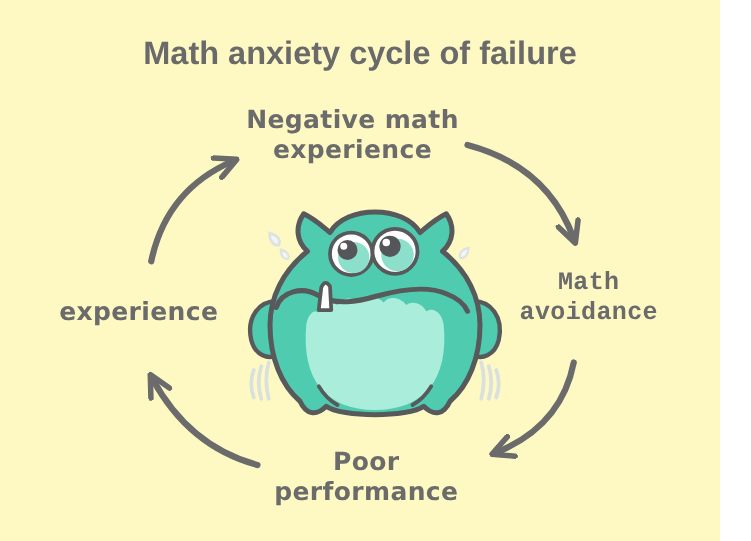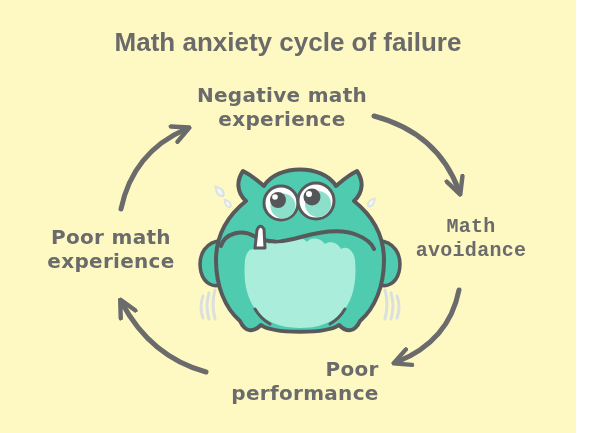--- a/index.html
+++ b/index.html
@@ -29,21 +29,21 @@
     font-weight:bold;
     font-size:20px;
     line-height:24px;
     letter-spacing:0.3px;
     color:#6b6b6b;
     white-space:nowrap;
   }
   .cycle-label span{display:block;}
   .label-top{left:282px;top:107px;}
   .label-right{left:471px;top:239px;font-family:Liberation Mono, monospace;}
-  .label-bottom{left:305px;top:381px;text-align:right;}
+  .label-bottom{left:293px;top:381px;}
   .label-left{left:111px;top:249px;}
   .arrows-svg{position:absolute;left:0;top:0;}
   .monster-svg{position:absolute;left:195px;top:156px;}
 </style>
 </head>
 <body>
 
 <div class="stage">
 
   <div class="title">Math anxiety cycle of failure</div>
@@ -136,17 +136,16 @@
   </div>
   <div class="cycle-label label-right">
     <span>Math</span>
     <span>avoidance</span>
   </div>
   <div class="cycle-label label-bottom">
     <span>Poor</span>
     <span>performance</span>
   </div>
   <div class="cycle-label label-left">
-    <span>Poor math</span>
     <span>experience</span>
   </div>
 
 </div>
 
 </body></html>

